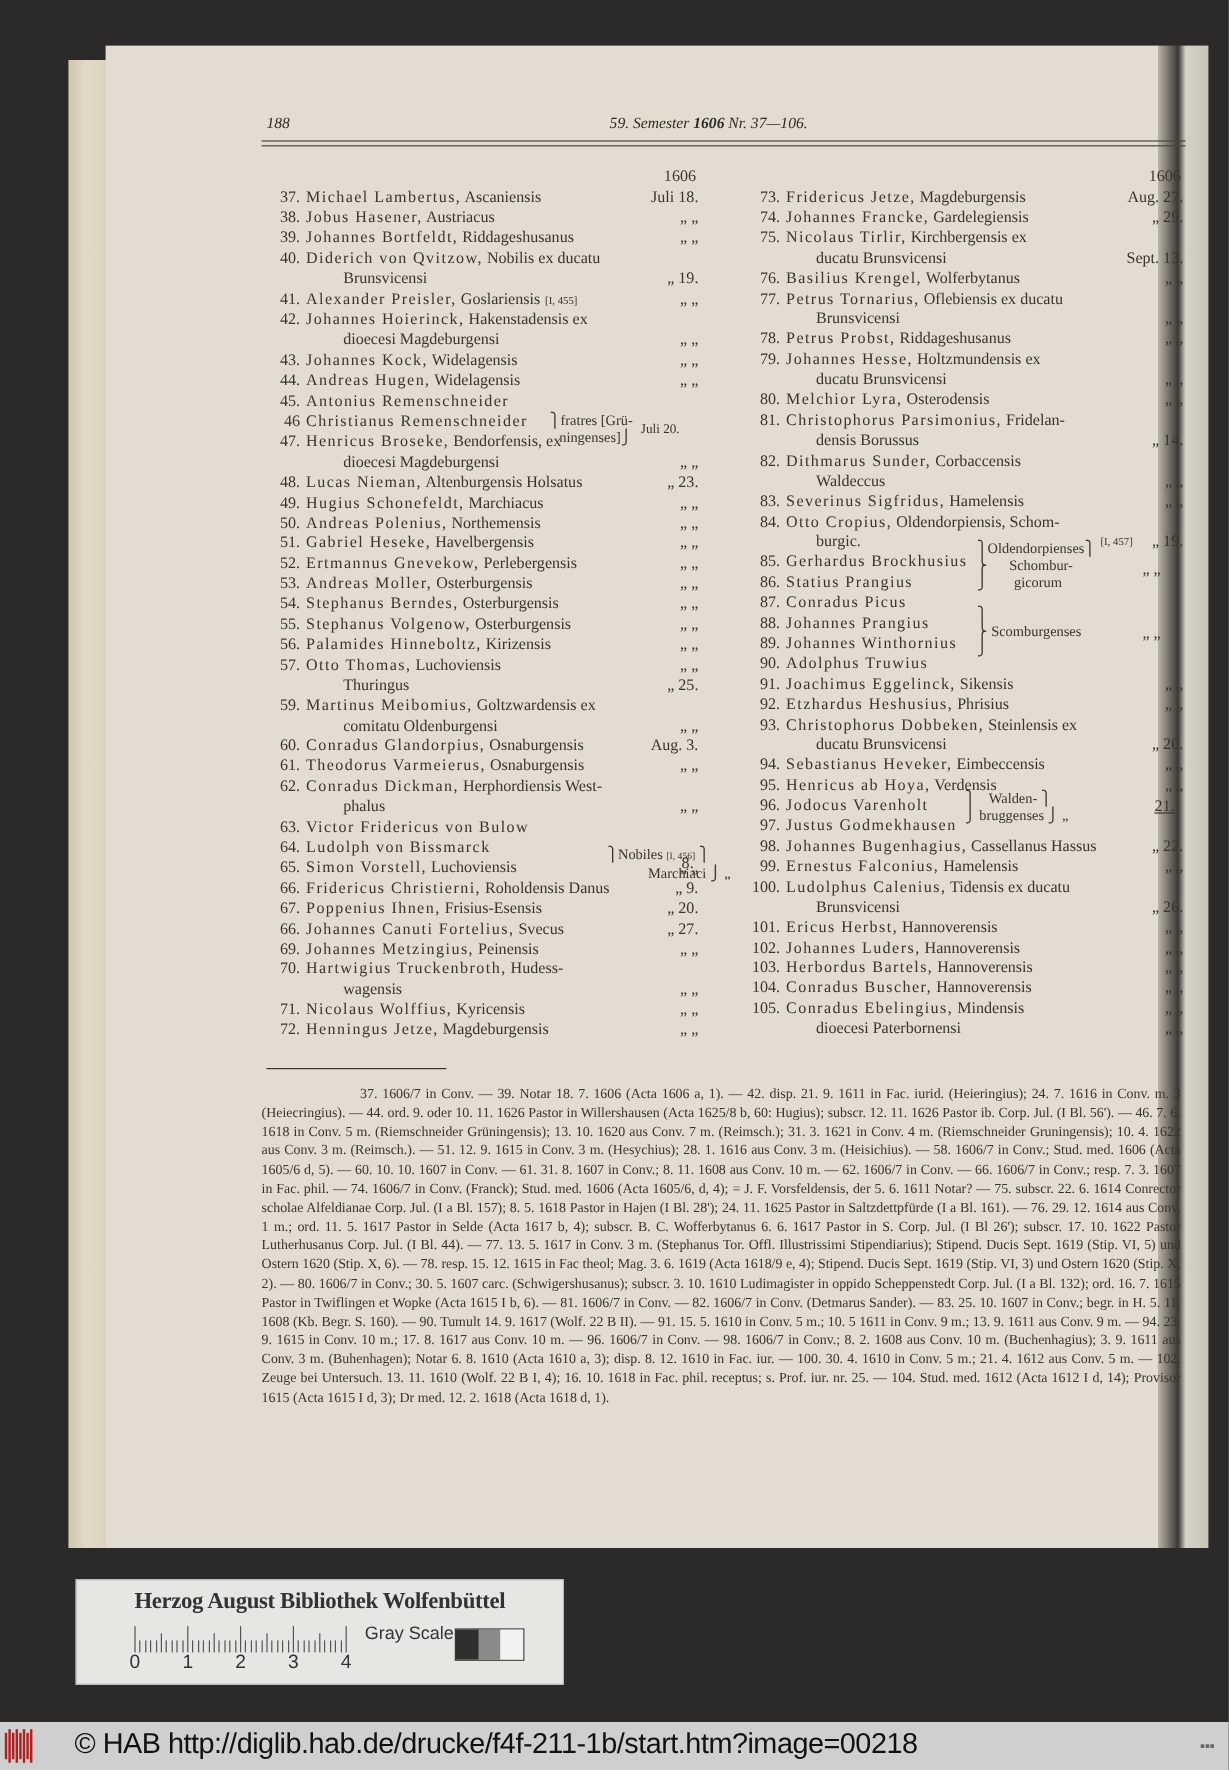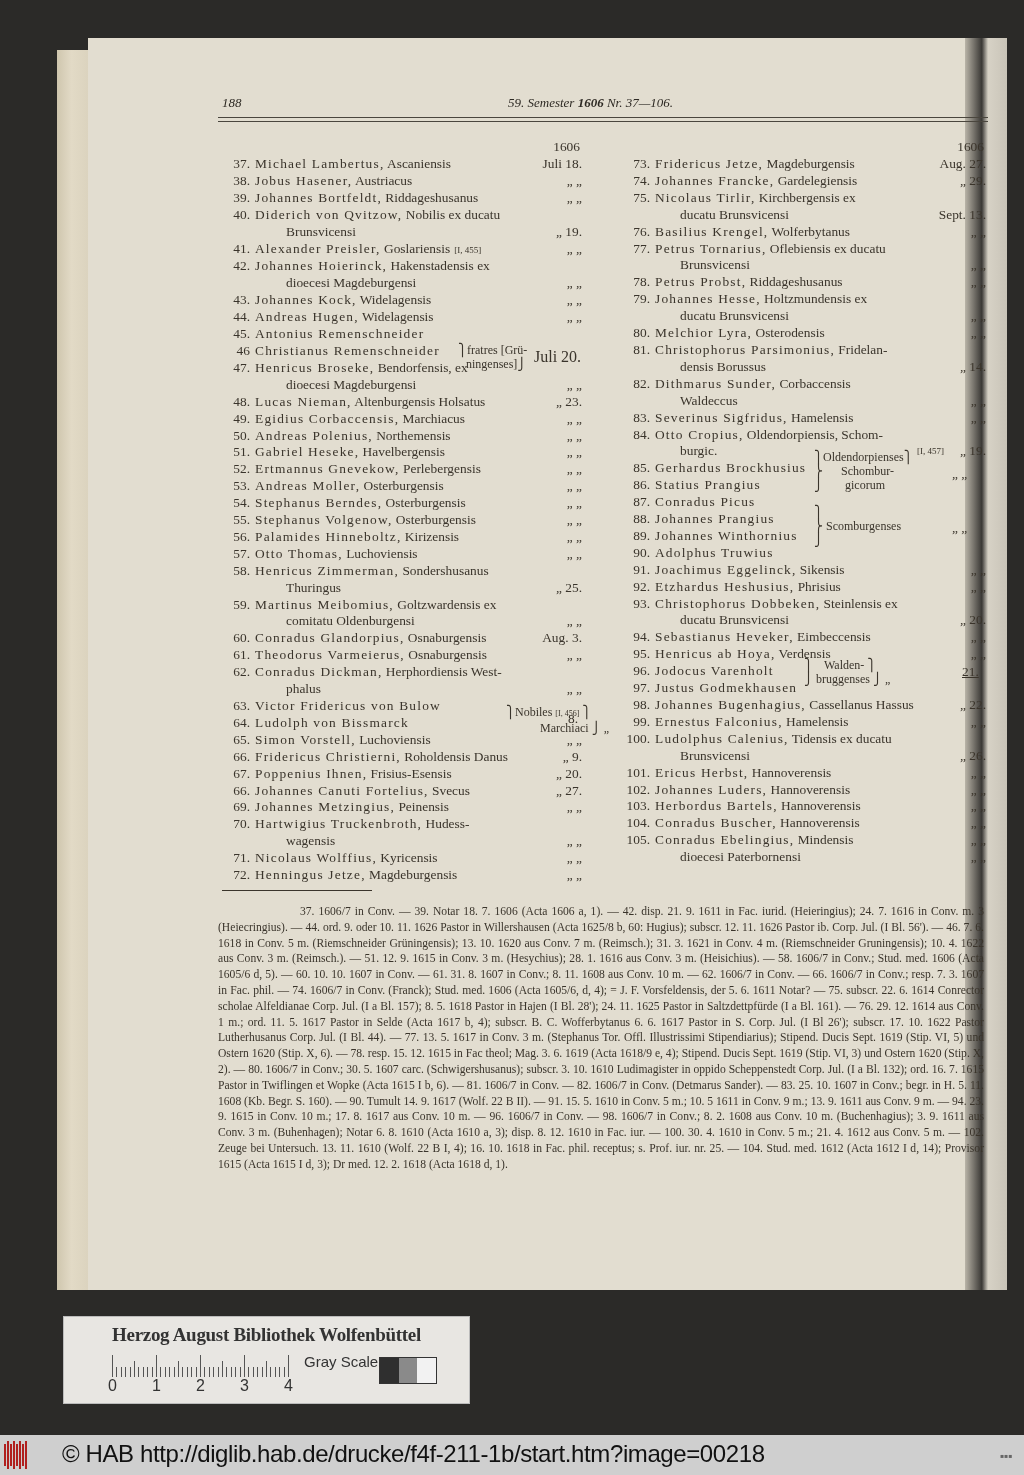--- a/index.html
+++ b/index.html
@@ -64,50 +64,49 @@
     <div class="entry"><span class="num">41.</span><span class="name">Alexander Preisler,</span><span> Goslariensis</span><span class="ref">[I, 455]</span><span class="date">„ „</span></div>
     <div class="entry"><span class="num">42.</span><span class="name">Johannes Hoierinck,</span><span> Hakenstadensis ex</span></div>
     <div class="entry"><span class="cont">dioecesi Magdeburgensi</span><span class="date">„ „</span></div>
     <div class="entry"><span class="num">43.</span><span class="name">Johannes Kock,</span><span> Widelagensis</span><span class="date">„ „</span></div>
     <div class="entry"><span class="num">44.</span><span class="name">Andreas Hugen,</span><span> Widelagensis</span><span class="date">„ „</span></div>
     <div class="entry"><span class="num">45.</span><span class="name">Antonius Remenschneider</span><span></span><span class="date"></span></div>
     <div class="entry"><span class="num">46</span><span class="name">Christianus Remenschneider</span><span></span><span class="date"></span></div>
     <div class="entry"><span class="num">47.</span><span class="name">Henricus Broseke,</span><span> Bendorfensis, ex</span></div>
     <div class="entry"><span class="cont">dioecesi Magdeburgensi</span><span class="date">„ „</span></div>
     <div class="entry"><span class="num">48.</span><span class="name">Lucas Nieman,</span><span> Altenburgensis Holsatus</span><span class="date">„ 23.</span></div>
-    <div class="entry"><span class="num">49.</span><span class="name">Egidius Corbaccensis,</span><span> Marchiacus</span><span class="date">„ „</span></div>
+    <div class="entry"><span class="num">49.</span><span class="name">Hugius Schonefeldt,</span><span> Marchiacus</span><span class="date">„ „</span></div>
     <div class="entry"><span class="num">50.</span><span class="name">Andreas Polenius,</span><span> Northemensis</span><span class="date">„ „</span></div>
     <div class="entry"><span class="num">51.</span><span class="name">Gabriel Heseke,</span><span> Havelbergensis</span><span class="date">„ „</span></div>
     <div class="entry"><span class="num">52.</span><span class="name">Ertmannus Gnevekow,</span><span> Perlebergensis</span><span class="date">„ „</span></div>
     <div class="entry"><span class="num">53.</span><span class="name">Andreas Moller,</span><span> Osterburgensis</span><span class="date">„ „</span></div>
     <div class="entry"><span class="num">54.</span><span class="name">Stephanus Berndes,</span><span> Osterburgensis</span><span class="date">„ „</span></div>
     <div class="entry"><span class="num">55.</span><span class="name">Stephanus Volgenow,</span><span> Osterburgensis</span><span class="date">„ „</span></div>
     <div class="entry"><span class="num">56.</span><span class="name">Palamides Hinneboltz,</span><span> Kirizensis</span><span class="date">„ „</span></div>
     <div class="entry"><span class="num">57.</span><span class="name">Otto Thomas,</span><span> Luchoviensis</span><span class="date">„ „</span></div>
-    <div class="entry"><span class="num">58.</span><span class="name">Henricus Zimmerman,</span><span> Sondershusanus</span></div>
     <div class="entry"><span class="cont">Thuringus</span><span class="date">„ 25.</span></div>
     <div class="entry"><span class="num">59.</span><span class="name">Martinus Meibomius,</span><span> Goltzwardensis ex</span></div>
     <div class="entry"><span class="cont">comitatu Oldenburgensi</span><span class="date">„ „</span></div>
     <div class="entry"><span class="num">60.</span><span class="name">Conradus Glandorpius,</span><span> Osnaburgensis</span><span class="date">Aug. 3.</span></div>
     <div class="entry"><span class="num">61.</span><span class="name">Theodorus Varmeierus,</span><span> Osnaburgensis</span><span class="date">„ „</span></div>
     <div class="entry"><span class="num">62.</span><span class="name">Conradus Dickman,</span><span> Herphordiensis West-</span></div>
     <div class="entry"><span class="cont">phalus</span><span class="date">„ „</span></div>
     <div class="entry"><span class="num">63.</span><span class="name">Victor Fridericus von Bulow</span><span></span><span class="date"></span></div>
     <div class="entry"><span class="num">64.</span><span class="name">Ludolph von Bissmarck</span><span></span><span class="date"></span></div>
     <div class="entry"><span class="num">65.</span><span class="name">Simon Vorstell,</span><span> Luchoviensis</span><span class="date">„ „</span></div>
     <div class="entry"><span class="num">66.</span><span class="name">Fridericus Christierni,</span><span> Roholdensis Danus</span><span class="date">„ 9.</span></div>
     <div class="entry"><span class="num">67.</span><span class="name">Poppenius Ihnen,</span><span> Frisius-Esensis</span><span class="date">„ 20.</span></div>
     <div class="entry"><span class="num">66.</span><span class="name">Johannes Canuti Fortelius,</span><span> Svecus</span><span class="date">„ 27.</span></div>
     <div class="entry"><span class="num">69.</span><span class="name">Johannes Metzingius,</span><span> Peinensis</span><span class="date">„ „</span></div>
     <div class="entry"><span class="num">70.</span><span class="name">Hartwigius Truckenbroth,</span><span> Hudess-</span></div>
     <div class="entry"><span class="cont">wagensis</span><span class="date">„ „</span></div>
     <div class="entry"><span class="num">71.</span><span class="name">Nicolaus Wolffius,</span><span> Kyricensis</span><span class="date">„ „</span></div>
     <div class="entry"><span class="num">72.</span><span class="name">Henningus Jetze,</span><span> Magdeburgensis</span><span class="date">„ „</span></div>
     <div class="entry" style="position: absolute; top: 203.9px; left: 238px; font-size: 12px; line-height: 14px; white-space: nowrap;"><span>⎫</span><span>fratres [Grü-</span><br><span style="padding-left:8px">ningenses]</span><span>⎭</span></div>
-    <div class="entry" style="position: absolute; top: 210.9px; left: 314px; font-size: 12px; line-height: 14px; white-space: nowrap;"><span style="font-size:16px">Juli 20.</span></div>
+    <div class="entry" style="position: absolute; top: 210.9px; left: 314px; font-size: 12px; line-height: 14px; white-space: nowrap;"><span style="font-size:11px">Juli 20.</span></div>
     <div class="entry" style="position: absolute; top: 566px; left: 238px; font-size: 12px; line-height: 14px; white-space: nowrap; margin-left: 48px;"><span>⎫</span><span>Nobiles</span> <span style="font-size:8px">[I, 456]</span> ⎫<br><span style="padding-left:34px">Marchiaci</span> ⎭ <span>„</span></div>
     <div class="entry" style="position: absolute; top: 573px; left: 348px; font-size: 12px; line-height: 14px; white-space: nowrap;"><span style="font-size:13.4px">8.</span></div>
   </div>
 
 <div class="col right" id="rightcol">
   <div class="year">1606</div>
 <div class="entry"><span class="num">73.</span><span class="name">Fridericus Jetze,</span><span> Magdeburgensis</span><span class="date">Aug. 27.</span></div>
     <div class="entry"><span class="num">74.</span><span class="name">Johannes Francke,</span><span> Gardelegiensis</span><span class="date">„ 29.</span></div>
     <div class="entry"><span class="num">75.</span><span class="name">Nicolaus Tirlir,</span><span> Kirchbergensis ex</span></div>
     <div class="entry"><span class="cont">ducatu Brunsvicensi</span><span class="date">Sept. 13.</span></div>

